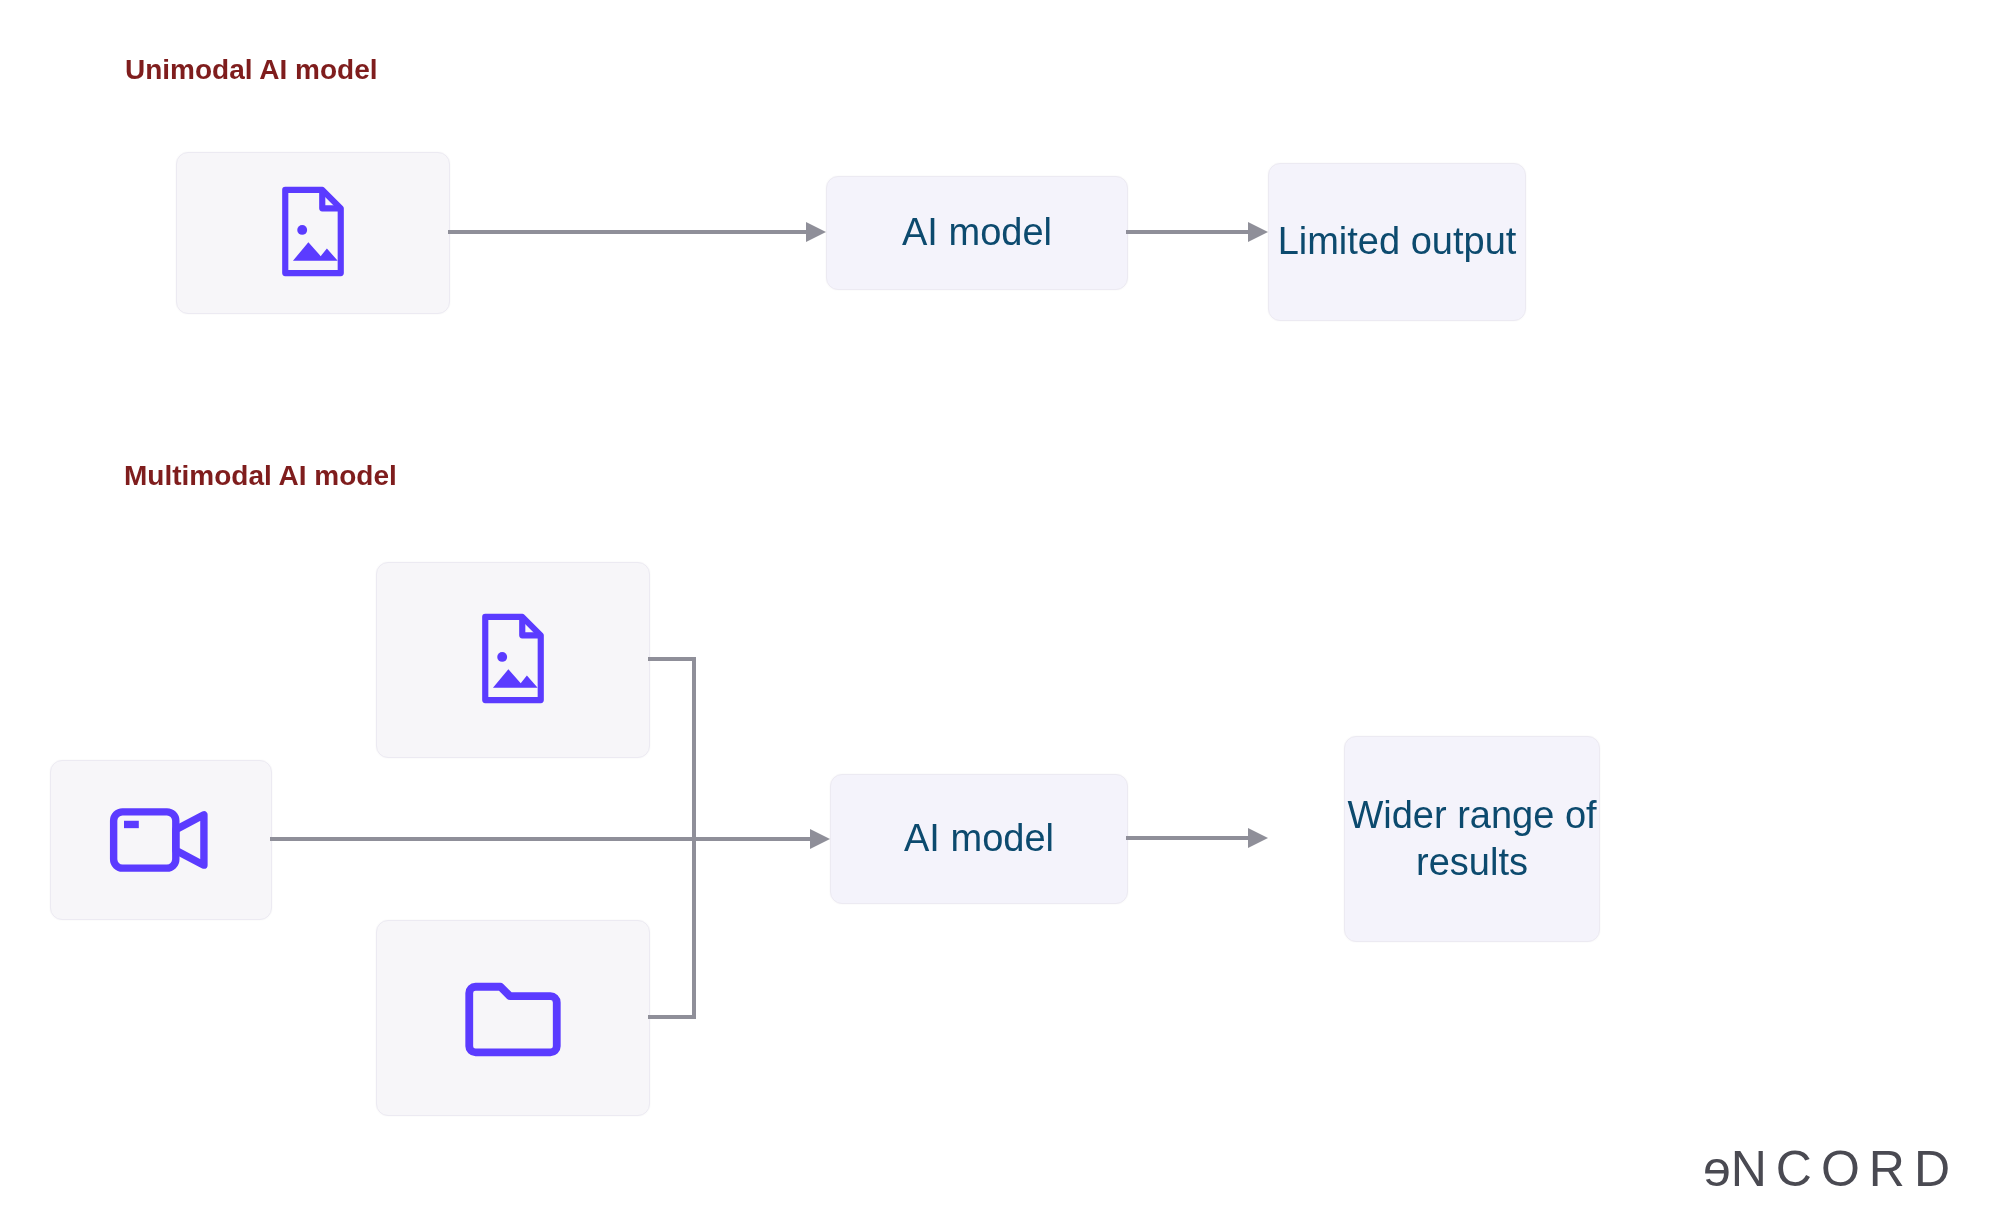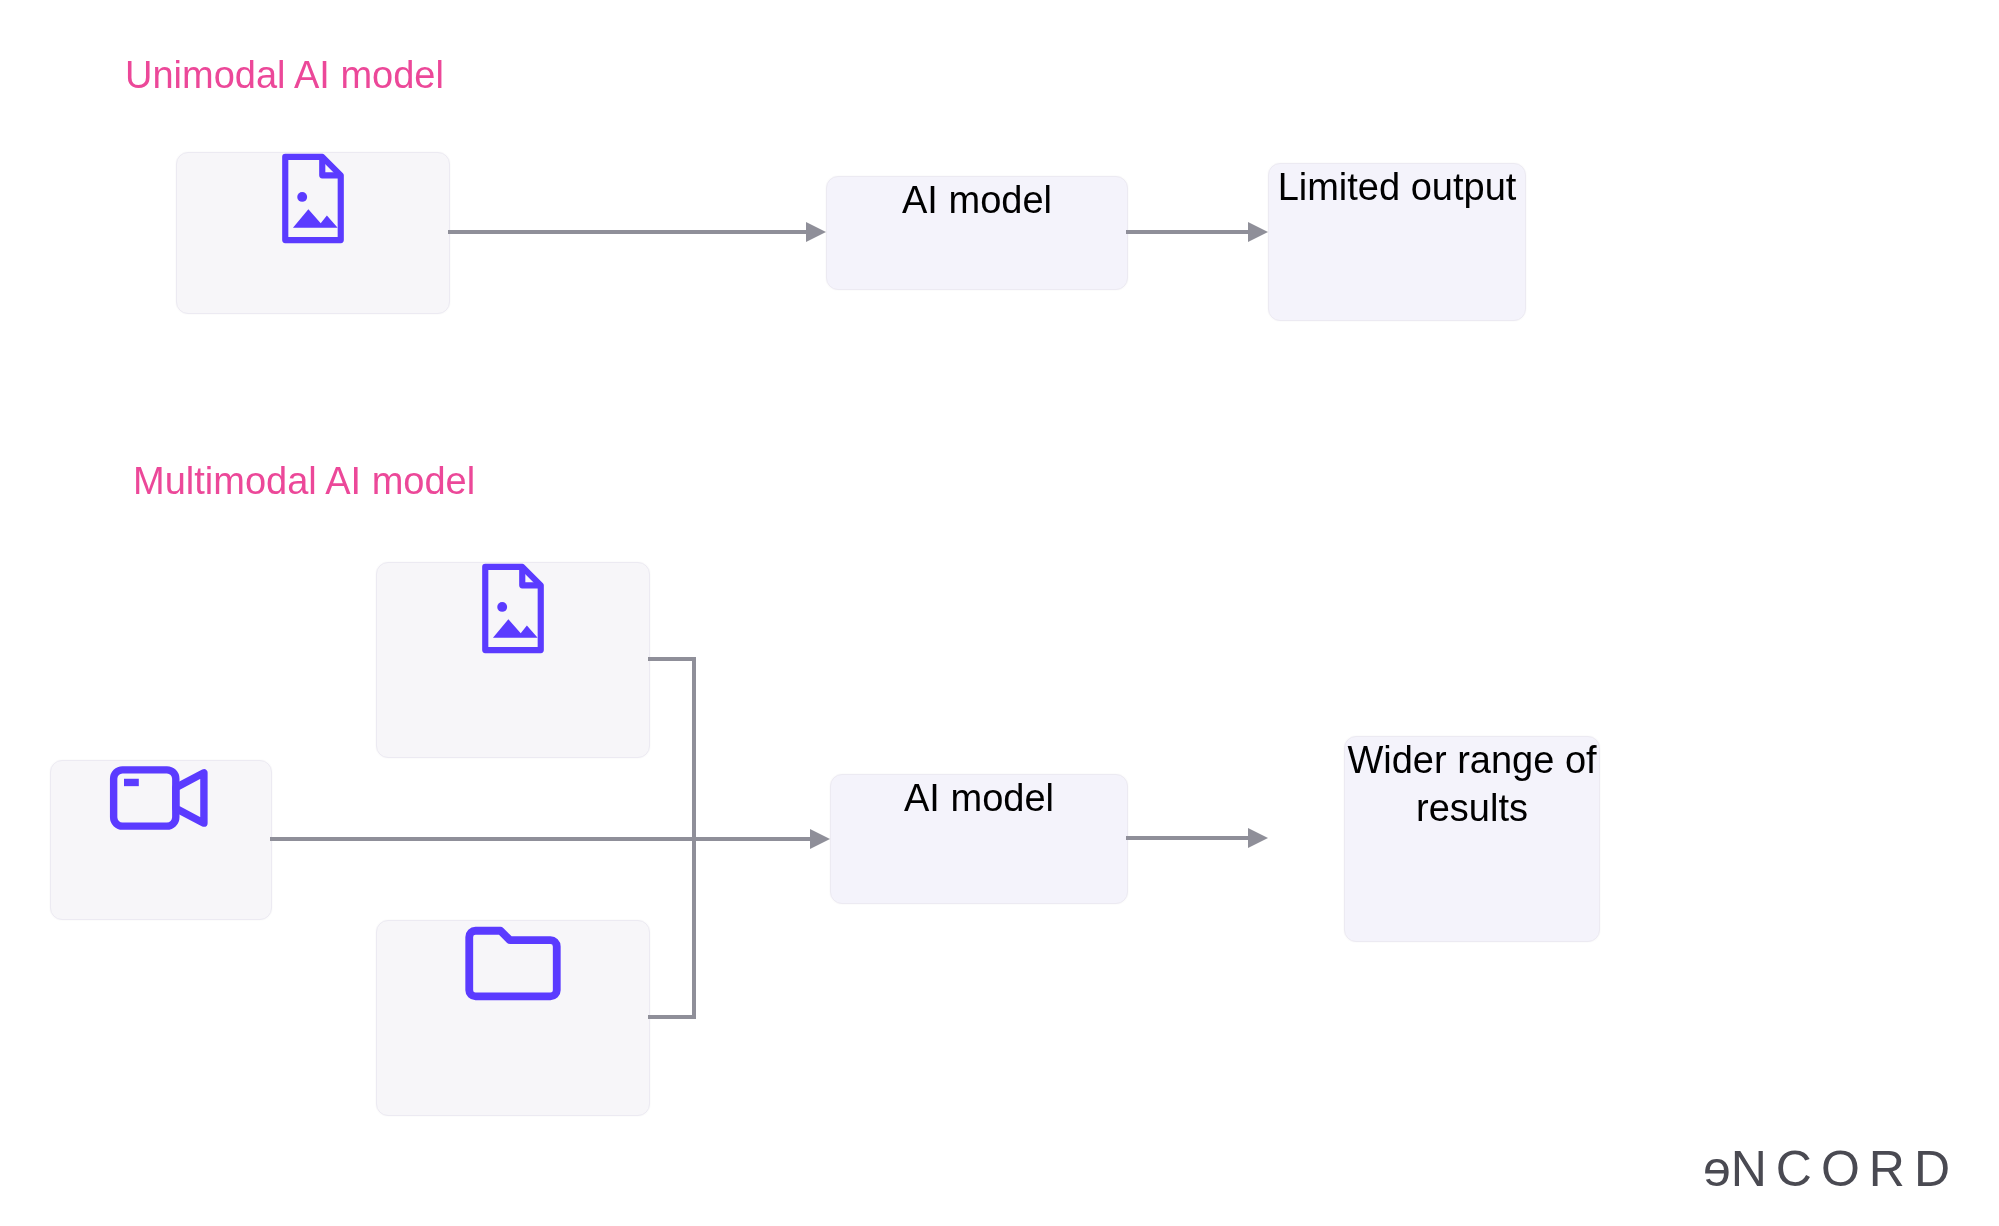--- a/index.html
+++ b/index.html
@@ -1,19 +1,19 @@
 <!DOCTYPE html>
 <html><head>
 <meta charset="utf-8">
 <style>
   html,body{margin:0;padding:0;width:1999px;height:1226px;background:#fff;font-family:-apple-system,BlinkMacSystemFont,"Segoe UI",Helvetica,Arial,sans-serif;color:#1a1a1a;overflow:hidden}
-  .card{position:absolute;border-radius:12px;border:1px solid #eceaf2;display:flex;justify-content:center;text-align:center;font-size:38px;line-height:1.25;color:#000000;box-shadow:0 0 0 1px rgba(0,0,0,0.01)}
+  .card{position:absolute;border-radius:12px;border:1px solid #eceaf2;display:flex;align-items:center;justify-content:center;text-align:center;font-size:38px;line-height:1.25;color:#0c4a6e;box-shadow:0 0 0 1px rgba(0,0,0,0.01)}
   .card-grey{background:#f7f6f9}
   .card-lav{background:#f4f3fb}
-  .heading{position:absolute;font-size:38px;font-weight:400;color:#ec4899}
+  .heading{position:absolute;font-size:28px;font-weight:700;color:#7f1d1d}
   svg.icon{display:block}
   .arrow-line{stroke:#8f8f99;stroke-width:4;fill:none}
   .arrow-head{fill:#8f8f99}
   .brand{position:absolute;right:40px;bottom:28px;font-size:50px;letter-spacing:0.18em;color:#4a4a52;font-weight:300}
   .brand .rev{display:inline-block;transform:scaleX(-1)}
 </style>
 </head>
 <body>
 
 <div class="heading" style="left:125px;top:54px">Unimodal AI model</div>
@@ -40,21 +40,21 @@
 
 <svg style="position:absolute;left:1126px;top:212px" width="142" height="40">
   <line class="arrow-line" x1="0" y1="20" x2="122" y2="20"></line>
   <polygon class="arrow-head" points="122,10 142,20 122,30"></polygon>
 </svg>
 
 <div class="card card-lav" style="left:1268px;top:163px;width:256px;height:156px">
   <span>Limited output</span>
 </div>
 
-<div class="heading" style="left:133px;top:460px">Multimodal AI model</div>
+<div class="heading" style="left:124px;top:460px">Multimodal AI model</div>
 
 <div class="card card-grey" style="left:50px;top:760px;width:220px;height:158px">
   <span>
     <svg class="icon" width="104" height="74" viewBox="0 0 70 50">
       <rect x="3" y="6" width="42" height="38" rx="6" fill="none" stroke="#5b3bff" stroke-width="5"></rect>
       <path d="M45 18 L64 8 V42 L45 32 Z" fill="none" stroke="#5b3bff" stroke-width="5" stroke-linejoin="round"></path>
       <rect x="10" y="12" width="10" height="5" fill="#5b3bff"></rect>
     </svg>
   </span>
 </div>

